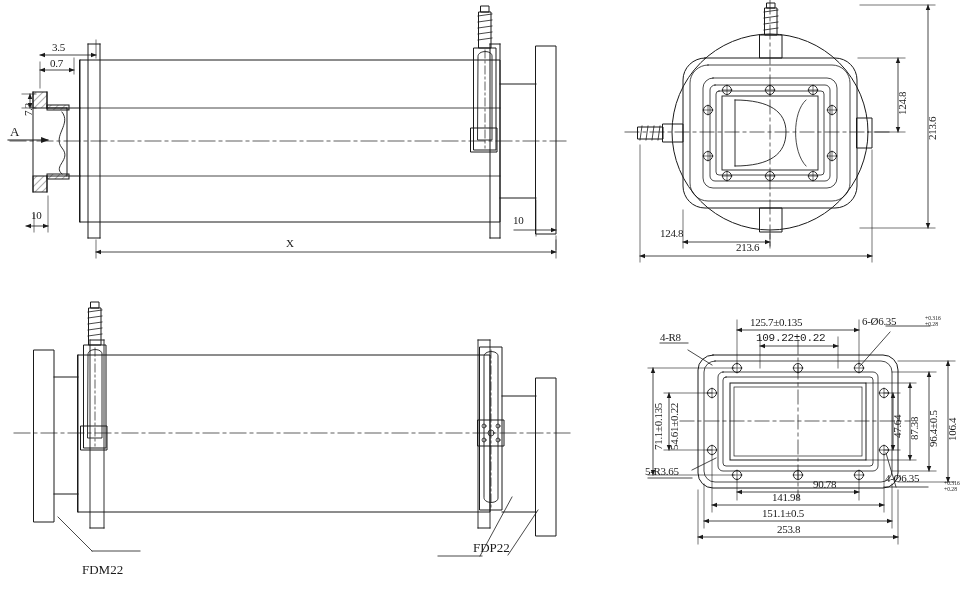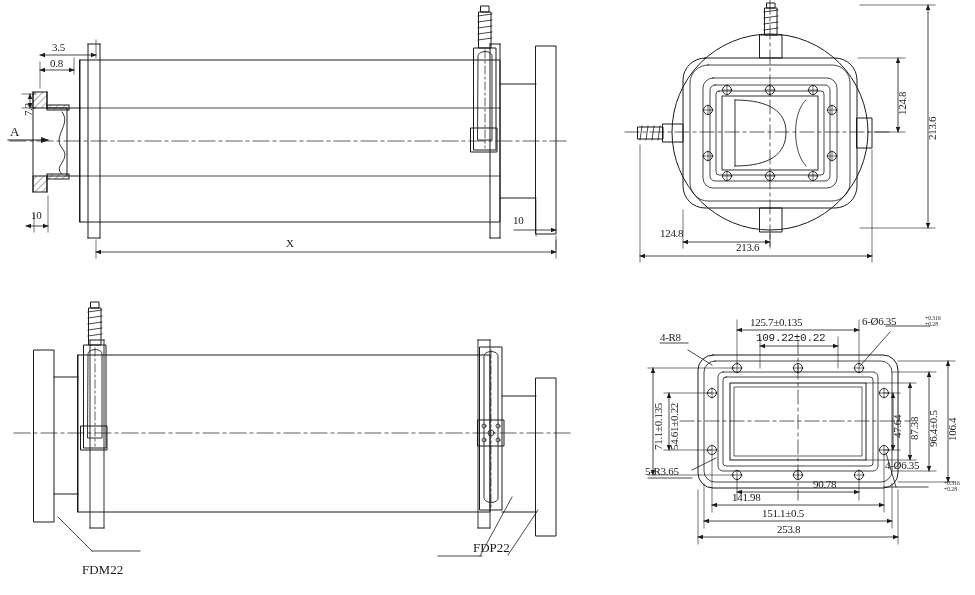--- a/index.html
+++ b/index.html
@@ -369,57 +369,57 @@
     <path d="M860,366 L890,332" stroke-width="0.8"></path>
     <path d="M886,326 L930,326" stroke-width="0.8"></path>
     <path d="M886,453 L896,487" stroke-width="0.8"></path>
     <path d="M884,487 L928,487" stroke-width="0.8"></path>
   </g>
 
   </g>
 </svg>
 
 <div class="lbl" style="left:52px;top:41px;">3.5</div>
-<div class="lbl" style="left:50px;top:57px;">0.8</div>
+<div class="lbl" style="left:50px;top:57px;">0.7</div>
 <div class="lbl rot90" style="left:22px;top:116px;">7.3</div>
 <div class="lbl" style="left:31px;top:209px;">10</div>
 <div class="lbl" style="left:513px;top:214px;">10</div>
 <div class="lbl" style="left:286px;top:237px;">X</div>
 <div class="lbl big" style="left:10px;top:124px;">A</div>
 
 <div class="lbl rot90" style="left:896px;top:115px;">124.8</div>
 <div class="lbl rot90" style="left:926px;top:140px;">213.6</div>
 <div class="lbl" style="left:660px;top:227px;">124.8</div>
 <div class="lbl" style="left:736px;top:241px;">213.6</div>
 
 <div class="lbl big" style="left:82px;top:562px;text-align:right;">FDM22</div>
 <div class="lbl big" style="left:473px;top:540px;">FDP22</div>
 
 <div class="lbl" style="left:750px;top:316px;">125.7±0.135</div>
 <div class="lbl" style="left:756px;top:332px;font-family:Liberation Mono, monospace;">109.22±0.22</div>
 
 <div class="lbl" style="left:813px;top:478px;">90.78</div>
-<div class="lbl" style="left:732px;top:491px;">141.98</div>
+<div class="lbl" style="left:772px;top:491px;">141.98</div>
 <div class="lbl" style="left:762px;top:507px;">151.1±0.5</div>
 <div class="lbl" style="left:777px;top:523px;">253.8</div>
 
 <div class="lbl rot90" style="left:652px;top:450px;">71.1±0.135</div>
 <div class="lbl rot90" style="left:668px;top:450px;">54.61±0.22</div>
 
 <div class="lbl rot90" style="left:891px;top:438px;">47.64</div>
 <div class="lbl rot90" style="left:908px;top:440px;">87.38</div>
 <div class="lbl rot90" style="left:927px;top:447px;">96.4±0.5</div>
 <div class="lbl rot90" style="left:946px;top:441px;">106.4</div>
 
 <div class="lbl" style="left:660px;top:331px;">4-R8</div>
 <div class="lbl" style="left:645px;top:465px;">5-R3.65</div>
 <div class="lbl" style="left:862px;top:315px;">6-Ø6.35</div>
 <div class="tolstack" style="left:925px;top:316px;">
   <div>+0.316</div>
   <div>+0.28</div>
 </div>
-<div class="lbl" style="left:885px;top:459px;text-align:right;">4-Ø6.35</div>
+<div class="lbl" style="left:885px;top:472px;text-align:right;">4-Ø6.35</div>
 <div class="tolstack" style="left:944px;top:481px;">
   <div>+0.316</div>
   <div>+0.28</div>
 </div>
 
 </div>
 
 </body></html>

